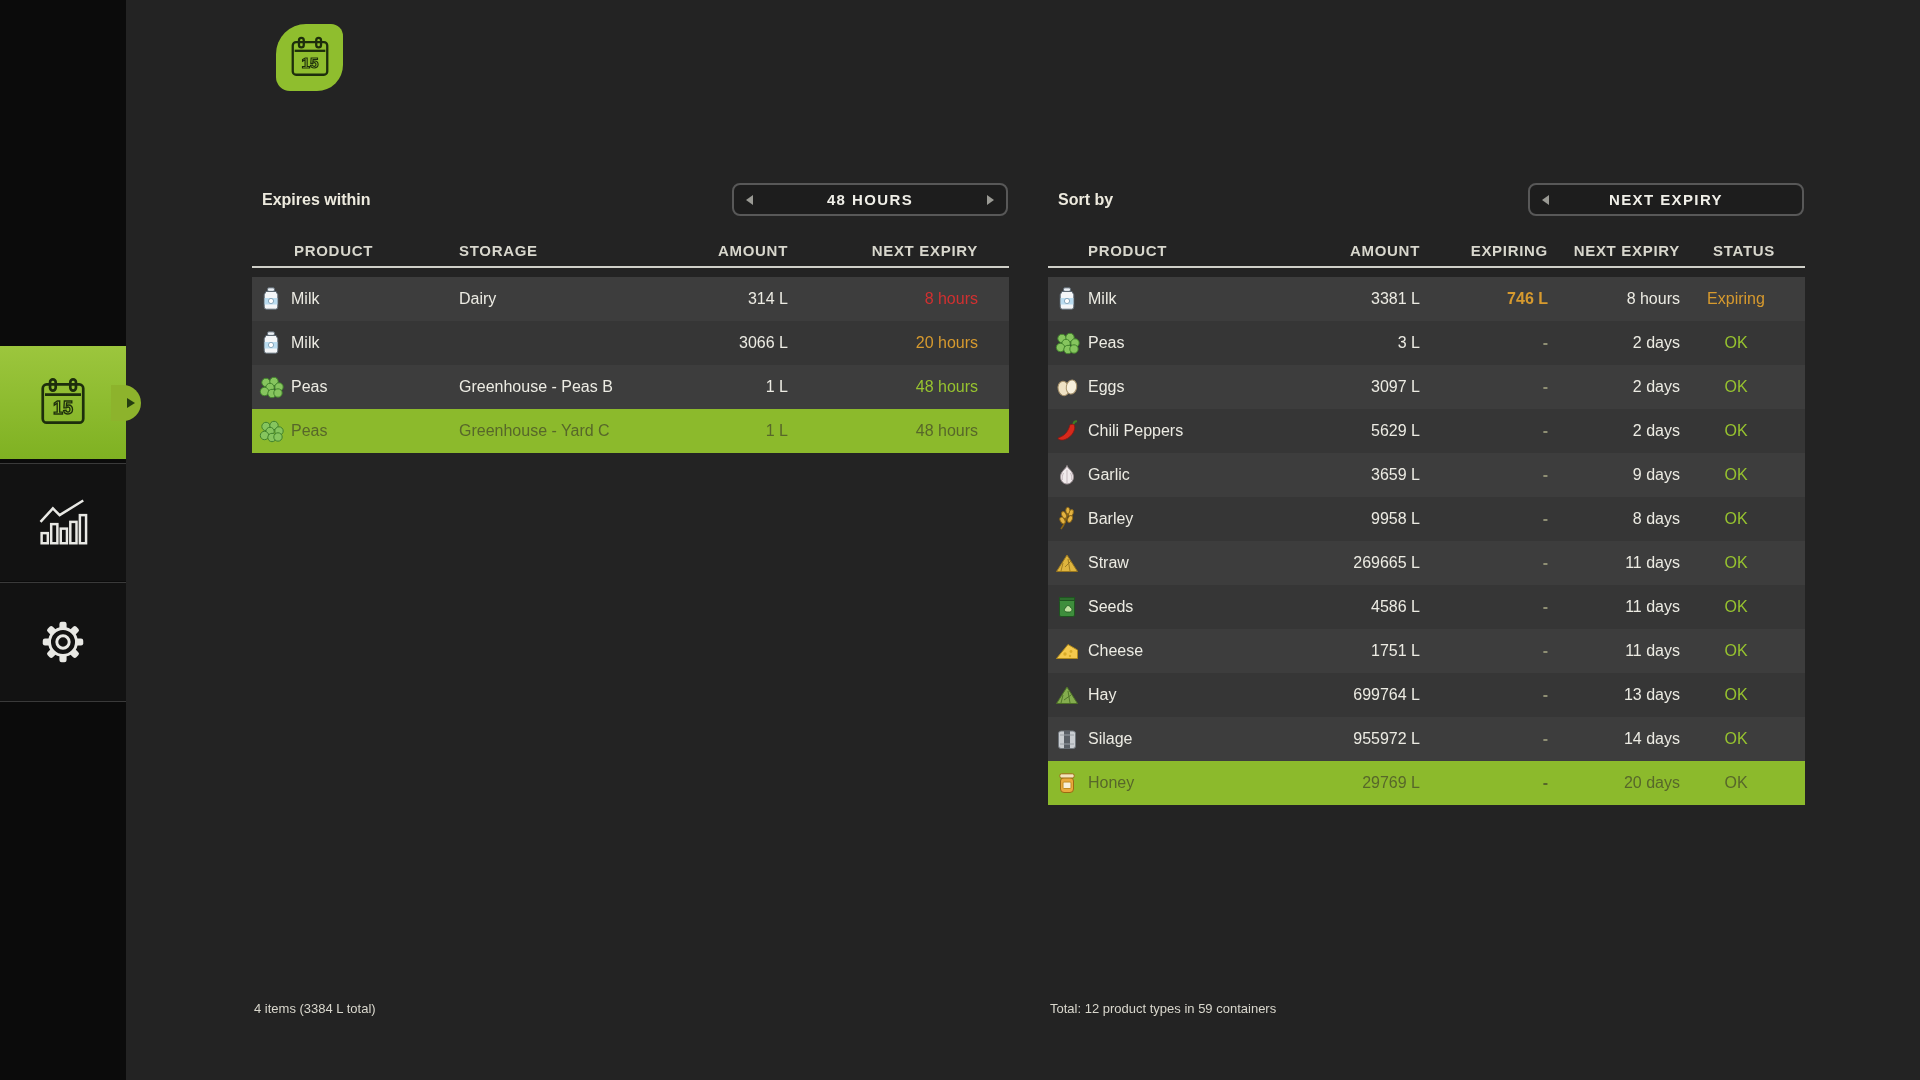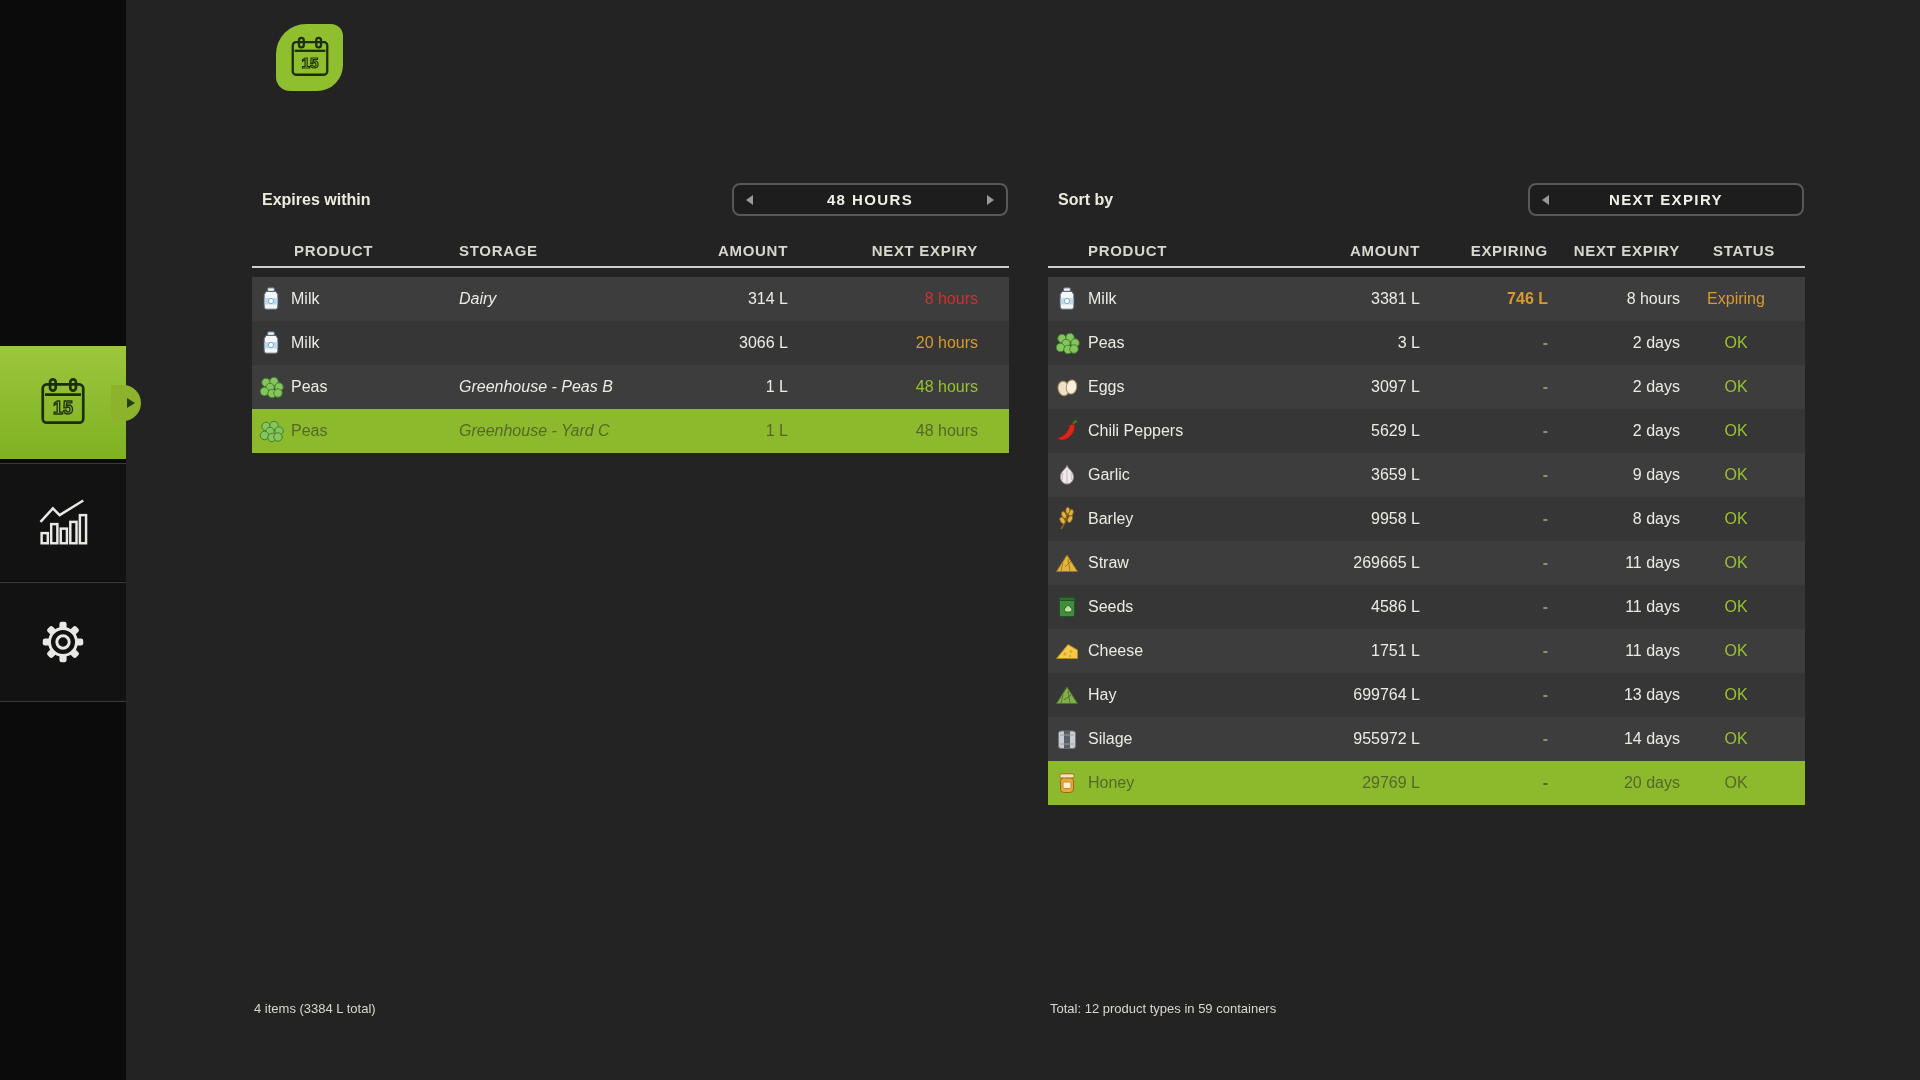--- a/index.html
+++ b/index.html
@@ -51,21 +51,21 @@
   .row{position:relative;width:100%;height:44px;background:#3d3d3d;cursor:pointer;}
   .row.alt{background:#363636;}
   .row.selected{background:var(--sel,#8cba2c);}
   .row.selected .cell{color:var(--darksel,#57672a) !important;}
   .cell{position:absolute;top:0;height:44px;line-height:44px;font-size:16px;color:#ecebe3;white-space:nowrap;}
   .cell-icon{top:9px;left:6px;width:26px;height:26px;line-height:0;}
   .cell-icon svg{width:26px;height:26px;display:block;}
 
   
   .lt .h-product{left:42px;}   .lt .cell-product{left:39px;}
-  .lt .h-storage{left:207px;}  .lt .cell-storage{left:207px;font-style:italic;}
+  .lt .h-storage{left:207px;}  .lt .cell-storage{left:207px;}
   .lt .h-amount{right:221px;}  .lt .cell-amount{right:221px;}
   .lt .h-nextexpiry{right:31px;} .lt .cell-expiry{right:31px;}
 
   
   .rt .h-product{left:40px;}   .rt .cell-product{left:40px;}
   .rt .h-amount{right:385px;}  .rt .cell-amount{right:385px;}
   .rt .h-expiring{right:257px;}.rt .cell-expiring{right:257px;font-weight:bold;}
   .rt .h-nextexpiry{right:125px;}.rt .cell-expiry{right:125px;}
   .rt .h-status{right:30px;width:78px;text-align:right;}
   .rt .cell-status{right:30px;width:78px;text-align:center;}

